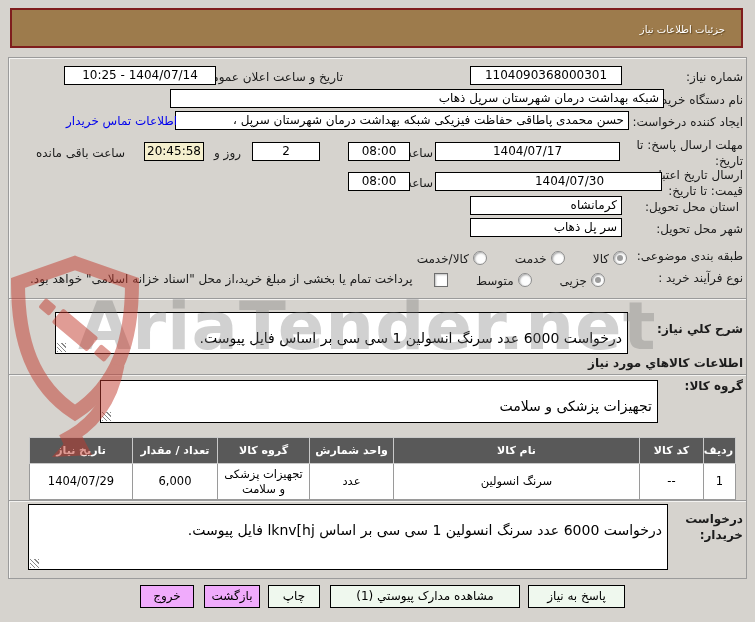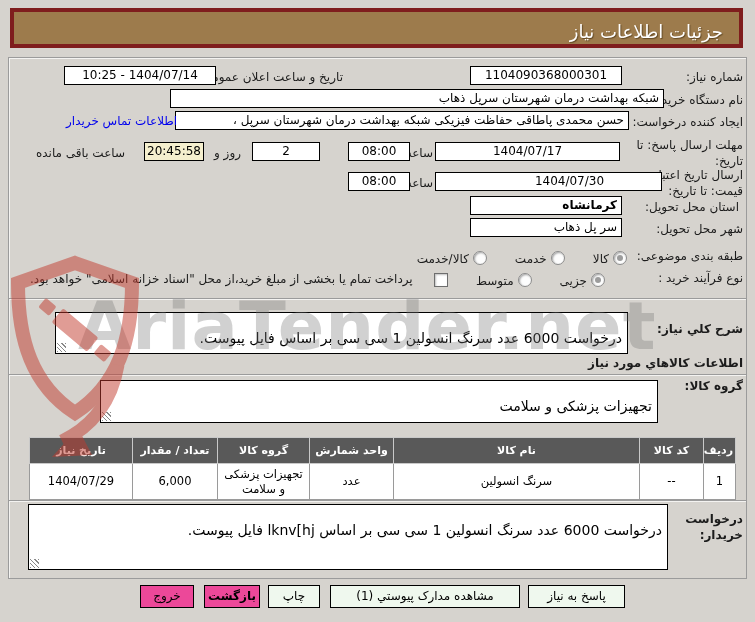--- a/index.html
+++ b/index.html
@@ -6,22 +6,22 @@
   body{
     width:755px;height:622px;position:relative;overflow:hidden;
     background:#D6D3CE;
     font-family:"DejaVu Sans",sans-serif;
     direction:rtl;
   }
   .abs{position:absolute;}
   
   .titlebar{
     left:10px;top:8px;width:733px;height:40px;
-    background:#9D7B4C;border:4px solid #7f1d1d;
-    color:#fff;font-size:18px;line-height:40px;
+    background:#9D7B4C;border:2px solid #7f1d1d;
+    color:#fff;font-size:10px;line-height:40px;
     padding-right:16px;box-sizing:border-box;
     text-shadow:1px 1px 1px rgba(60,40,10,.6);
   }
   
   .frame{
     left:8px;top:57px;width:737px;height:520px;
     border:1px solid #9b9b9b;box-shadow:inset 1px 1px 0 #f4f3f1;
   }
   .divider{height:0;border-top:1px solid #9b9b9b;border-bottom:1px solid #f4f3f1;}
   .lbl{font-size:12px;color:#1c1c1c;white-space:nowrap;}
@@ -70,21 +70,21 @@
   }
   table.items td{
     font-size:11.5px;color:#000;border:1px solid #9a9a9a;
     text-align:center;height:35px;padding:0 2px;line-height:1.3;
   }
   .btn{
     height:23px;line-height:21px;text-align:center;border:1px solid #000;
     font-size:12px;color:#000;box-sizing:border-box;cursor:pointer;
   }
   .btn.green{background:#EFF8EE;}
-  .btn.pink{background:#ec4899;}
+  .btn.pink{background:#f0abfc;}
   
   .watermark{pointer-events:none;z-index:60;text-align:center;}
   .wm-text{
     position:absolute;left:78px;top:288px;font-size:66px;font-weight:bold;
     color:rgba(120,120,120,0.34);letter-spacing:1px;direction:ltr;
     font-family:"DejaVu Sans",sans-serif;transform:scaleX(1.04);transform-origin:left;
     white-space:nowrap;
   }
   .wm-shield{position:absolute;left:0px;top:245px;opacity:.5;}
 </style>
@@ -115,21 +115,21 @@
 <div class="abs lbl" style="left:214px;top:146px;">روز و</div>
 <div class="abs fld center yellow" style="left:144px;top:142px;width:58px;">20:45:58</div>
 <div class="abs lbl" style="left:36px;top:146px;">ساعت باقی مانده</div>
 
 <div class="abs lbl wrap" style="right:12px;top:168px;width:115px;">ارسال تاریخ اعتبار قیمت: تا تاریخ:</div>
 <div class="abs fld center" style="left:435px;top:172px;width:183px;padding-left:42px;">1404/07/30</div>
 <div class="abs lbl" style="right:322px;top:176px;">ساعت</div>
 <div class="abs fld center" style="left:348px;top:172px;width:60px;">08:00</div>
 
 <div class="abs lbl" style="right:16px;top:200px;">استان محل تحویل:</div>
-<div class="abs fld rt" style="left:470px;top:196px;width:142px;font-weight:bold;">کرمانشاه</div>
+<div class="abs fld rt" style="left:470px;top:196px;width:142px;">کرمانشاه</div>
 <div class="abs lbl" style="right:12px;top:222px;">شهر محل تحویل:</div>
 <div class="abs fld rt" style="left:470px;top:218px;width:142px;">سر پل ذهاب</div>
 
 <div class="abs lbl" style="right:12px;top:249px;">طبقه بندی موضوعی:</div>
 <div class="abs optgroup" style="right:128px;top:248px;">
   <span class="radio on"></span><span class="optlabel">کالا</span><span class="gap"></span><span class="radio"></span><span class="optlabel">خدمت</span><span class="gap"></span><span class="radio"></span><span class="optlabel">کالا/خدمت</span>
 </div>
 
 <div class="abs lbl" style="right:12px;top:271px;">نوع فرآیند خرید :</div>
 <div class="abs optgroup" style="right:150px;top:270px;">
@@ -187,21 +187,21 @@
 
 <div class="abs divider" style="left:9px;top:500px;width:737px;"></div>
 
 <div class="abs lbl wrap bold" style="right:12px;top:512px;width:70px;">درخواست خریدار:</div>
 <div class="abs box" style="left:28px;top:504px;width:640px;height:66px;">درخواست 6000 عدد سرنگ انسولین 1 سی سی بر اساس lknv[hj  فایل پیوست.</div>
 <div class="abs grip" style="left:30px;top:559px;"></div>
 
 <div class="abs btn green" style="left:528px;top:585px;width:97px;">پاسخ به نیاز</div>
 <div class="abs btn green" style="left:330px;top:585px;width:190px;">مشاهده مدارک پیوستي (1)</div>
 <div class="abs btn green" style="left:268px;top:585px;width:52px;">چاپ</div>
-<div class="abs btn pink" style="left:204px;top:585px;width:56px;font-weight:bold;">بازگشت</div>
+<div class="abs btn pink" style="left:204px;top:585px;width:56px;">بازگشت</div>
 <div class="abs btn pink" style="left:140px;top:585px;width:54px;">خروج</div>
 
 <div class="abs watermark" style="left:0;top:0;width:755px;height:622px;">
   <div class="wm-text">AriaTender.net</div>
   <svg class="wm-shield" width="160" height="235" viewBox="0 0 160 235">
     <path d="M75 18 L132 38 C132 95 118 140 75 168 C32 140 18 95 18 38 Z" fill="none" stroke="#C23B2E" stroke-width="14"></path>
     <g transform="rotate(40 75 85)" fill="#C23B2E">
       <rect x="52" y="76" width="46" height="18" rx="2"></rect>
       <rect x="32" y="79" width="14" height="12" rx="2"></rect>
       <rect x="104" y="79" width="14" height="12" rx="2"></rect>

